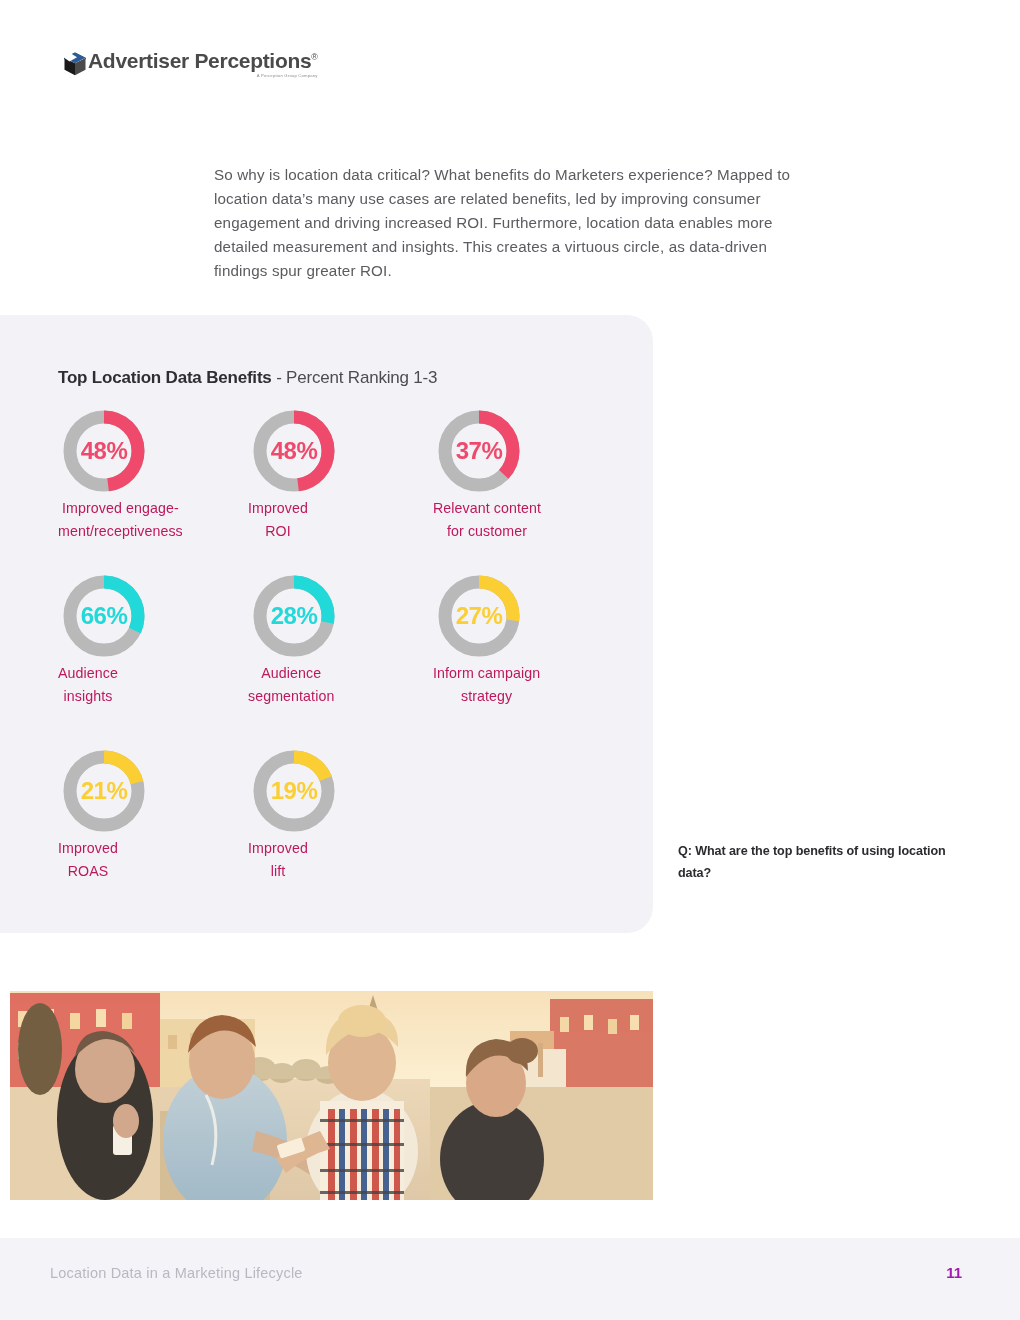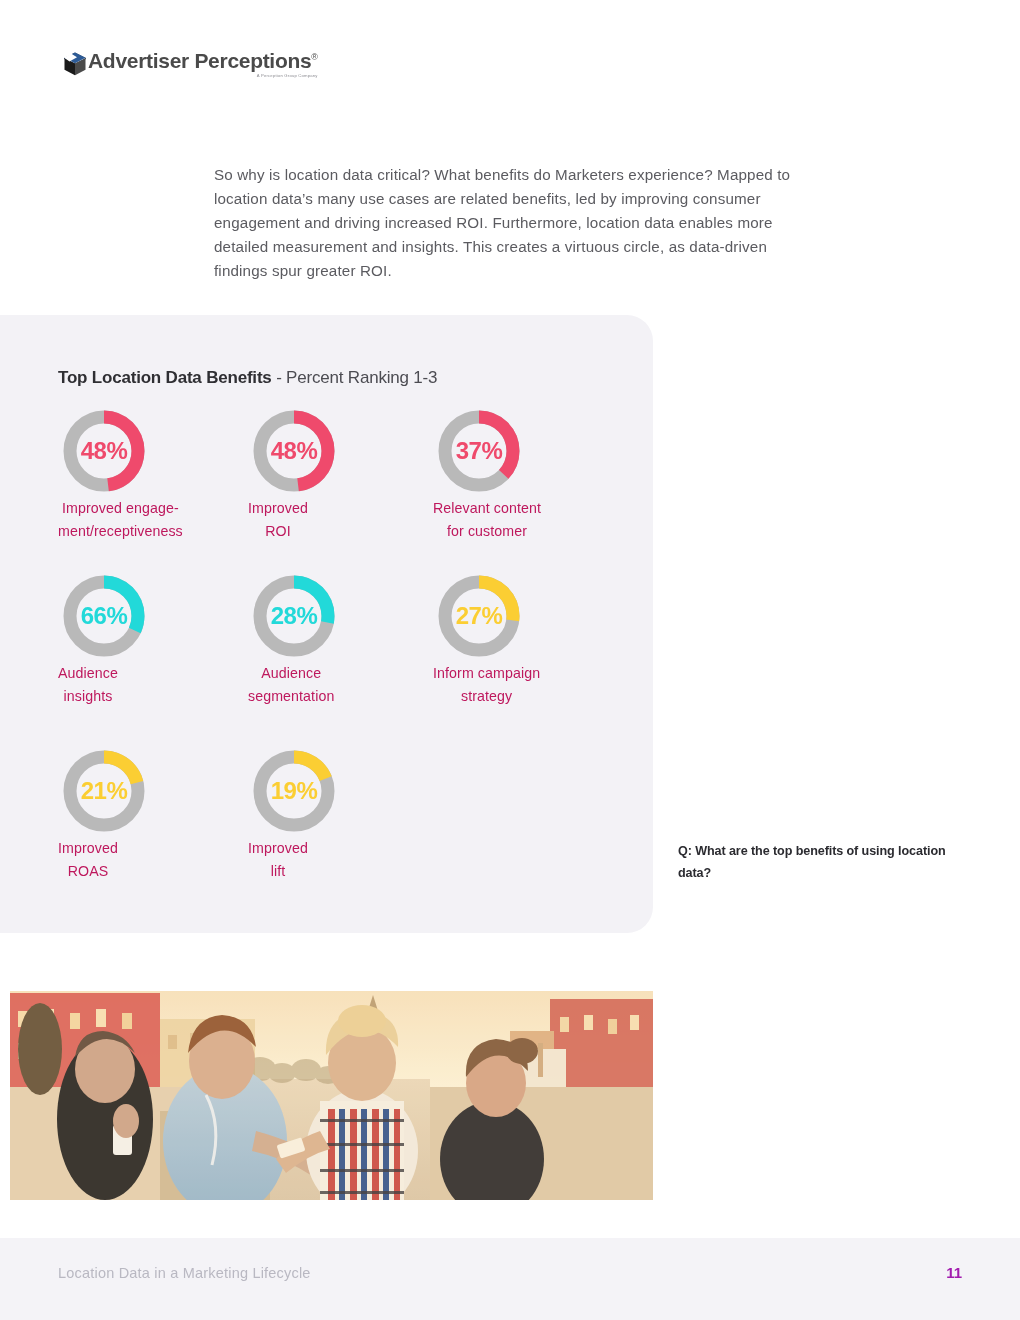--- a/index.html
+++ b/index.html
@@ -118,21 +118,21 @@
 
   
   .footer-band {
     position: absolute;
     left: 0; top: 1238px;
     width: 1020px; height: 82px;
     background: #f4f3f7;
   }
   .footer-text {
     position: absolute;
-    left: 58px; top: 1265px;
+    left: 50px; top: 1265px;
     font-size: 14.5px; color: #b9b8c2; font-weight: 300;
     letter-spacing: 0.2px;
   }
   .footer-page {
     position: absolute;
     right: 58px; top: 1264px;
     font-size: 15px; font-weight: bold; color: #a21caf;
   }
 </style>
 </head>

